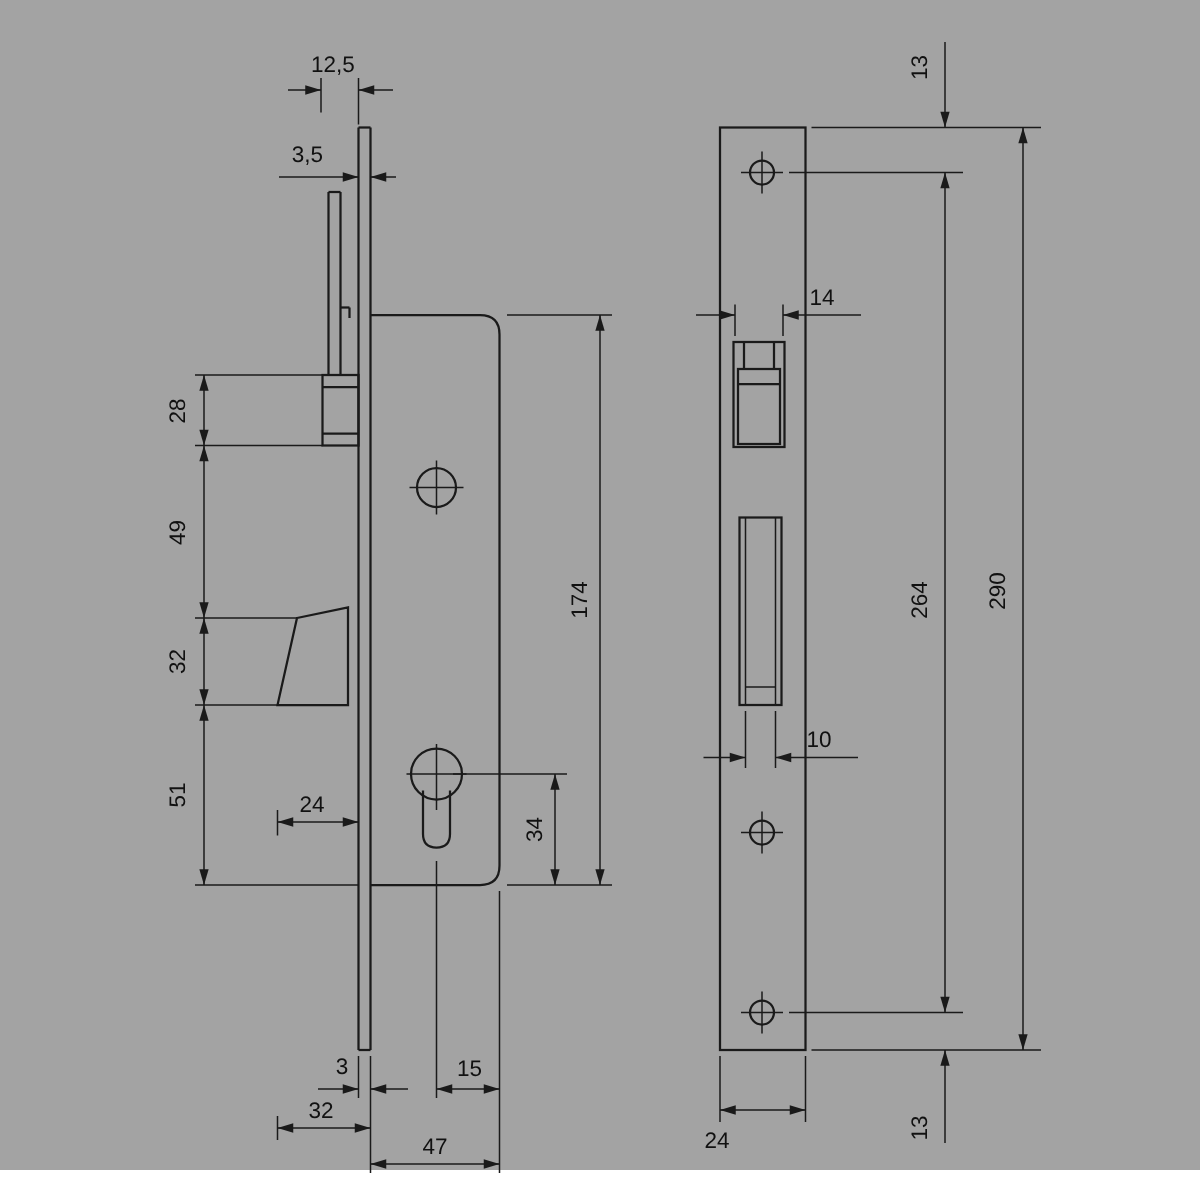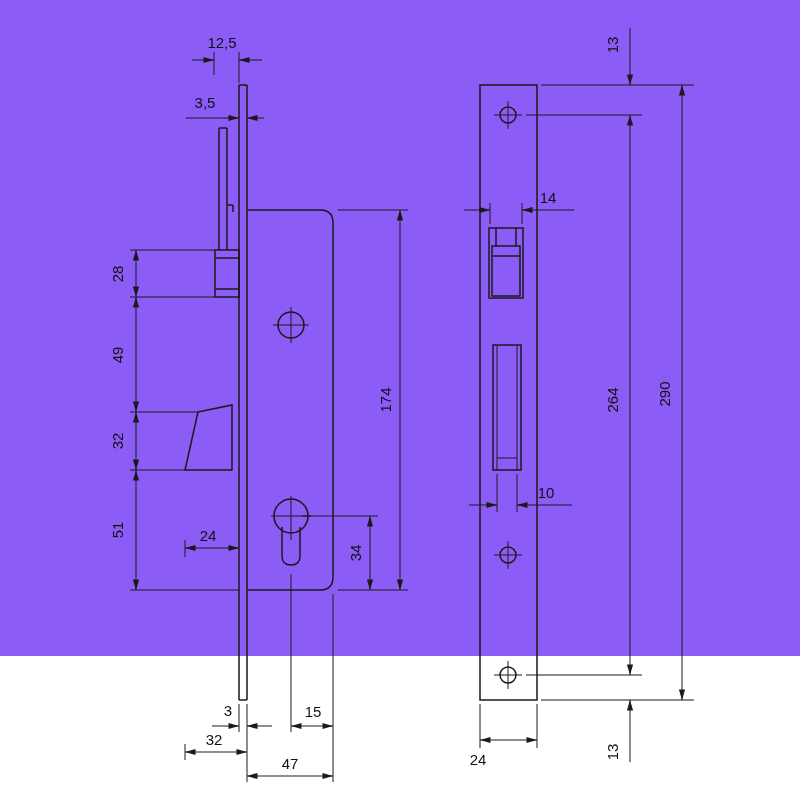--- a/index.html
+++ b/index.html
@@ -6,22 +6,22 @@
     margin: 0;
     padding: 0;
     background: #ffffff;
     width: 800px;
     height: 800px;
     overflow: hidden;
     font-family: "Liberation Sans", sans-serif;
   }
   .canvas {
     width: 800px;
-    height: 656px;
-    background: #8b5cf6;
+    height: 780px;
+    background: #a3a3a3;
   }
   svg { display: block; }
   .part {
     stroke: #1a1a1a;
     stroke-width: 1.5;
     fill: none;
     stroke-linecap: butt;
     stroke-linejoin: miter;
   }
   .dim {

